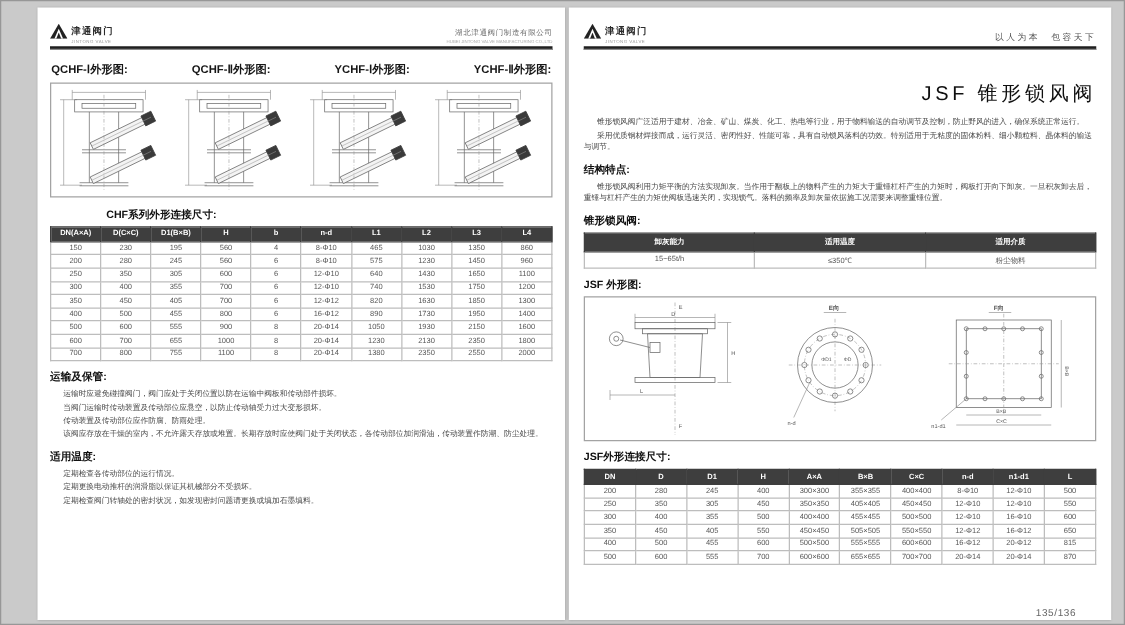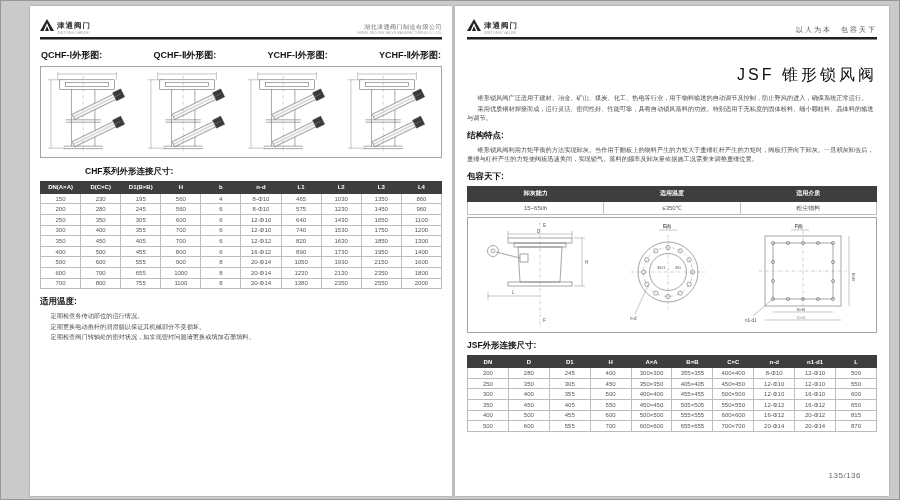--- a/index.html
+++ b/index.html
@@ -33,21 +33,21 @@
 
   .para{margin:0 0 1px;font-size:6.2px;line-height:1.55;color:#4a4a4a;text-indent:1.7em;}
   .doc-title{text-align:right;font-size:16px;font-weight:normal;color:#0f0f0f;letter-spacing:3px;margin:25px 0 7px;}
 
   .outline-box{border:1px solid #a3a3a3;height:114px;display:flex;justify-content:space-around;align-items:center;margin-top:2px;}
   svg .thin{stroke:#6a6a6a;stroke-width:.6;fill:none;}
   svg .dim{stroke:#8a8a8a;stroke-width:.5;fill:none;}
   svg .dash{stroke:#9a9a9a;stroke-width:.5;fill:none;stroke-dasharray:3 1.5 .6 1.5;}
   svg text{font-family:"Liberation Sans",sans-serif;fill:#555;}
 
-  .footer{position:absolute;bottom:16px;right:28px;font-size:8px;color:#666;letter-spacing:.5px;margin-left:36px;}
+  .footer{position:absolute;bottom:1px;right:28px;font-size:8px;color:#666;letter-spacing:.5px;margin-left:36px;}
 </style>
 </head>
 <body>
 
 <svg width="0" height="0" style="position:absolute" aria-hidden="true">
   <defs>
     <g id="cvalve">
 
       <line class="dim" x1="14" y1="4" x2="74" y2="4"></line>
       <line class="dim" x1="14" y1="2" x2="14" y2="10"></line>
@@ -252,20 +252,29 @@
             <td>20-Φ14</td>
             <td>1380</td>
             <td>2350</td>
             <td>2550</td>
             <td>2000</td>
           </tr>
         </tbody>
       </table>
 
     <div class="section">
+      <div class="sec-title">运输及保管:</div>
+      <div>
+          <p class="para">运输时应避免碰撞阀门，阀门应处于关闭位置以防在运输中阀板和传动部件损坏。</p>
+          <p class="para">当阀门运输时传动装置及传动部位应悬空，以防止传动轴受力过大变形损坏。</p>
+          <p class="para">传动装置及传动部位应作防腐、防雨处理。</p>
+          <p class="para">该阀应存放在干燥的室内，不允许露天存放或堆置。长期存放时应使阀门处于关闭状态，各传动部位加润滑油，传动装置作防潮、防尘处理。</p>
+        </div>
+    </div>
+    <div class="section">
       <div class="sec-title">适用温度:</div>
       <div>
           <p class="para">定期检查各传动部位的运行情况。</p>
           <p class="para">定期更换电动推杆的润滑脂以保证其机械部分不受损坏。</p>
           <p class="para">定期检查阀门转轴处的密封状况，如发现密封问题请更换或填加石墨填料。</p>
         </div>
     </div>
   </div>
 
   <div class="page right">
@@ -293,38 +302,39 @@
           <p class="para">采用优质钢材焊接而成，运行灵活、密闭性好、性能可靠，具有自动锁风落料的功效。特别适用于无粘度的固体粉料、细小颗粒料、晶体料的输送与调节。</p>
         </div>
     </div>
     <div class="section">
       <div class="sec-title">结构特点:</div>
       <div>
           <p class="para">锥形锁风阀利用力矩平衡的方法实现卸灰。当作用于翻板上的物料产生的力矩大于重锤杠杆产生的力矩时，阀板打开向下卸灰。一旦积灰卸去后，重锤与杠杆产生的力矩使阀板迅速关闭，实现锁气。落料的频率及卸灰量依据施工况需要来调整重锤位置。</p>
         </div>
     </div>
 
-    <div class="sec-title">包容天下:</div>
+    <div class="sec-title">锥形锁风阀:</div>
     <table class="data">
         <thead>
           <tr>
             <th>卸灰能力</th>
             <th>适用温度</th>
             <th>适用介质</th>
           </tr>
         </thead>
         <tbody>
           <tr>
             <td>15~65t/h</td>
             <td>≤350℃</td>
             <td>粉尘物料</td>
           </tr>
         </tbody>
       </table>
 
+    <div class="sec-title">JSF 外形图:</div>
     <div class="outline-box">
 
       <svg width="128" height="110" viewBox="0 0 120 110">
         <line class="dash" x1="60" y1="2" x2="60" y2="108"></line>
         <text x="63" y="7" font-size="4.5">E</text>
         <line class="dim" x1="28" y1="14" x2="92" y2="14"></line>
         <line class="dim" x1="28" y1="11" x2="28" y2="18"></line>
         <line class="dim" x1="92" y1="11" x2="92" y2="18"></line>
         <text x="57" y="12.5" font-size="4.5">D</text>
         <rect class="thin" x="28" y="18" width="64" height="5"></rect>

